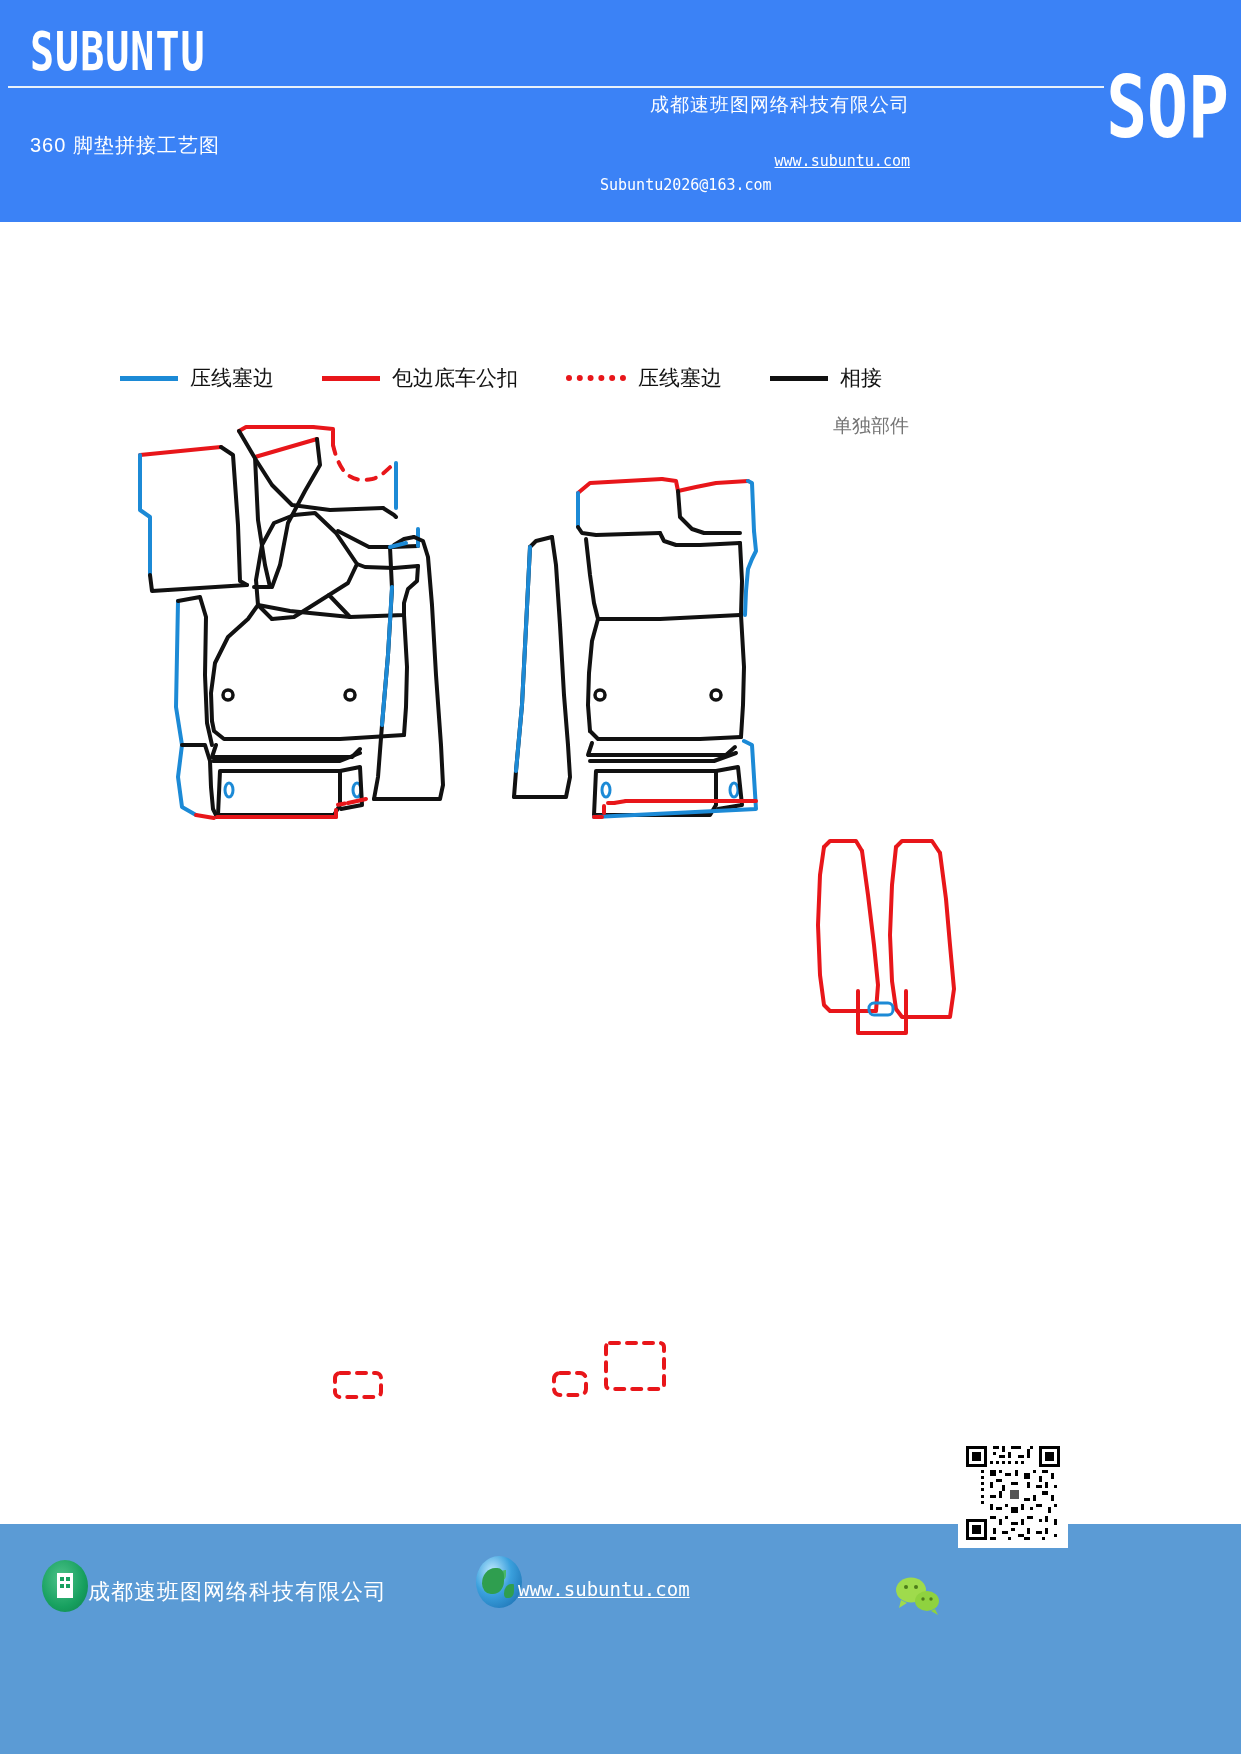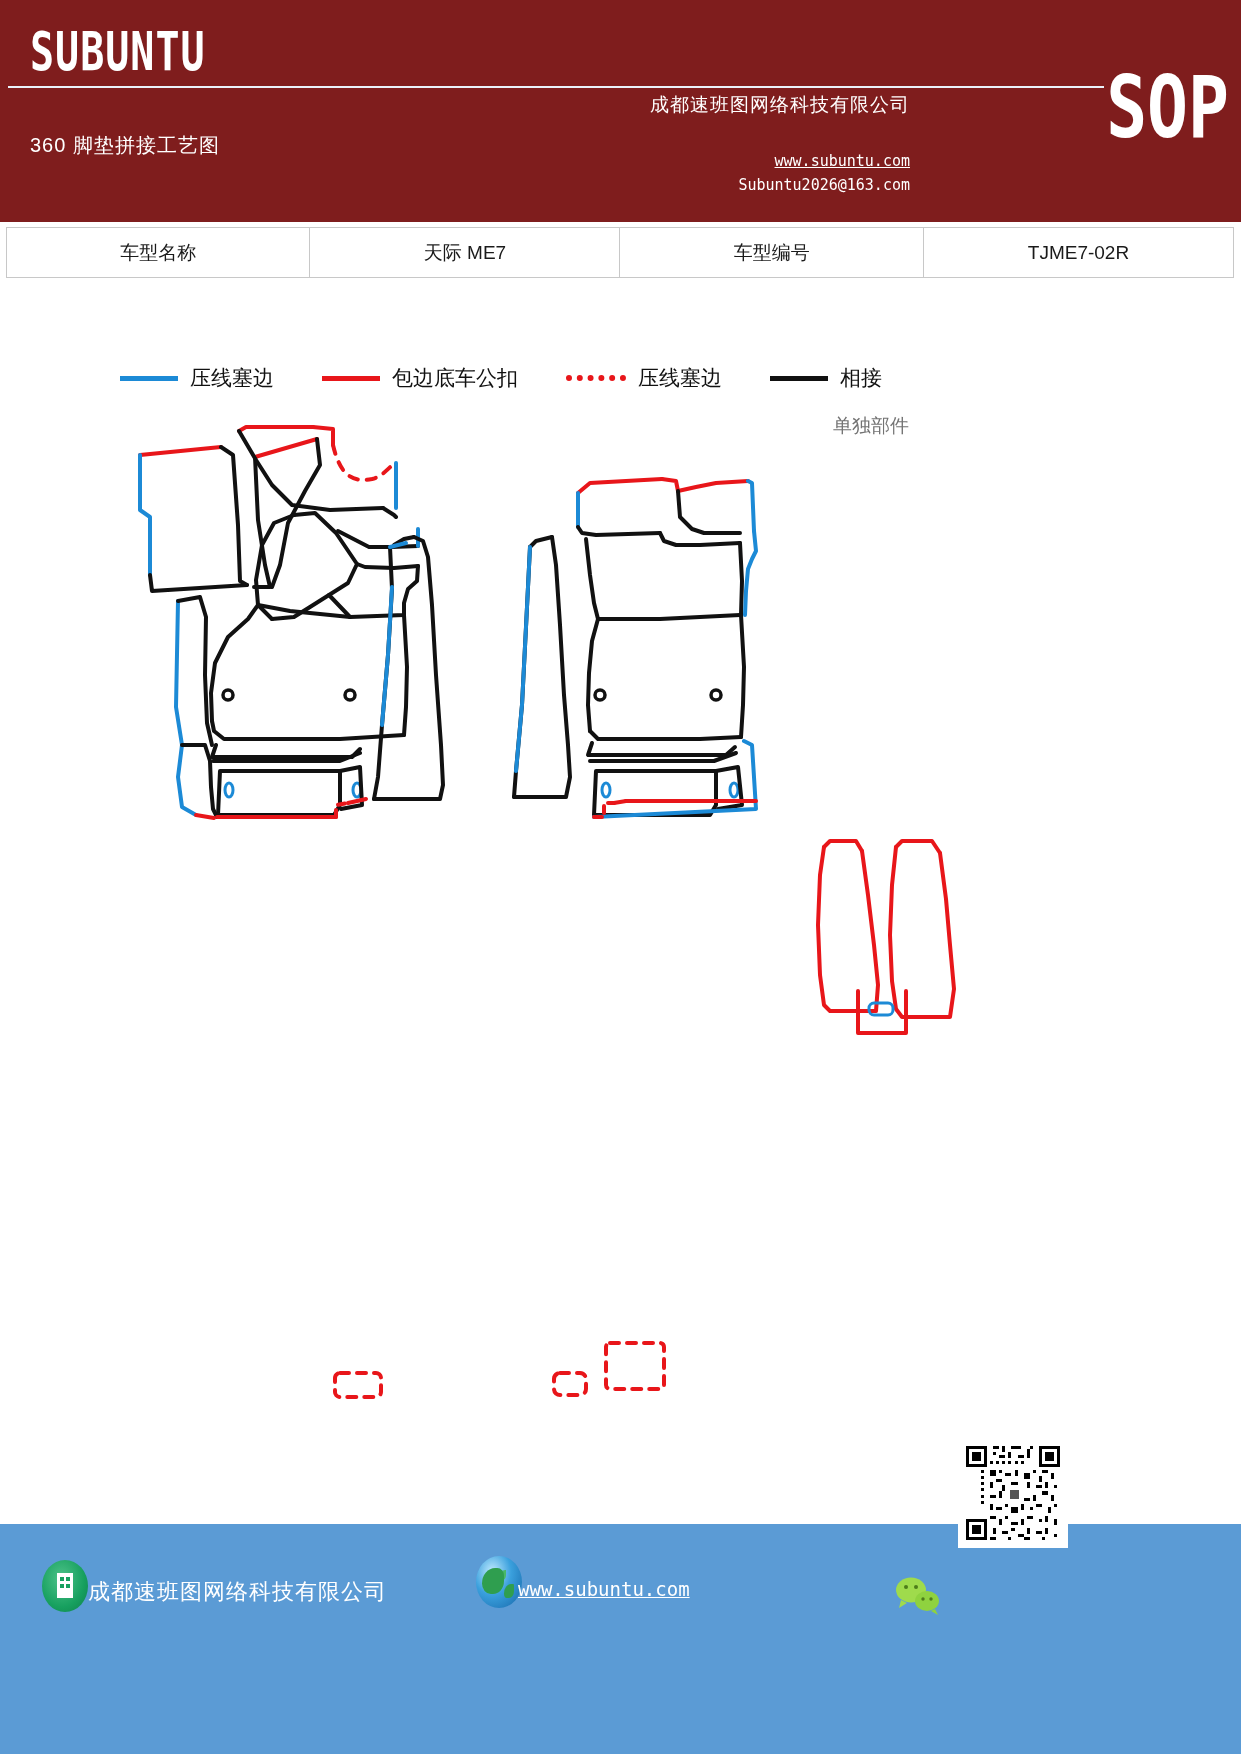--- a/index.html
+++ b/index.html
@@ -5,21 +5,21 @@
   html,body{margin:0;padding:0;}
   body{
     width:1241px;height:1754px;
     background:#ffffff;
     font-family:"Liberation Sans","DejaVu Sans",sans-serif;
     position:relative;overflow:hidden;
   }
   
   .header{
     position:absolute;left:0;top:0;width:1241px;height:222px;
-    background:#7f1d1d;
+    background:#3b82f6;
   }
   .brand{
     position:absolute;left:30px;top:20px;
     color:#ffffff;font-size:40px;font-weight:bold;
     letter-spacing:1px;font-family:"DejaVu Sans Mono",monospace;
     transform:scaleY(1.35);transform-origin:left top;
   }
   .hdr-rule{
     position:absolute;left:8px;top:86px;width:1096px;height:2px;
     background:#eaf2fa;
@@ -37,21 +37,21 @@
     color:#ffffff;font-size:68px;font-weight:bold;
     font-family:"DejaVu Sans Mono",monospace;
     transform:scaleY(1.25);transform-origin:right top;
   }
   .site{
     position:absolute;left:610px;top:152px;width:300px;text-align:right;
     color:#ffffff;font-size:15px;font-family:"DejaVu Sans Mono",monospace;
     text-decoration:underline;
   }
   .mail{
-    position:absolute;left:600px;top:176px;width:310px;text-align:right;
+    position:absolute;left:600px;top:176px;width:310px;text-align:left;
     color:#ffffff;font-size:15px;font-family:"DejaVu Sans Mono",monospace;
   }
   
   .info-table{
     position:absolute;left:6px;top:227px;width:1228px;
     border-collapse:collapse;table-layout:fixed;
   }
   .info-table td{
     border:1px solid #c8c8c8;
     height:47px;text-align:center;vertical-align:middle;
@@ -135,26 +135,20 @@
   <div class="hdr-rule"></div>
   <div class="company">成都速班图网络科技有限公司</div>
   <div class="sop">SOP</div>
   <div class="doc-title">360 脚垫拼接工艺图</div>
   <div class="site">www.subuntu.com</div>
   <div class="mail">Subuntu2026@163.com</div>
 </div>
 
 <table class="info-table">
   <tbody>
-      <tr>
-    <td class="lbl">车型名称</td>
-    <td class="val">天际 ME7</td>
-    <td class="lbl">车型编号</td>
-    <td class="val mono">TJME7-02R</td>
-  </tr>
 </tbody>
   </table>
 
 <div class="legend">
   <div class="leg-item">
     <span class="leg-swatch leg-line-blue"></span>
     <span class="leg-label">压线塞边</span>
   </div>
   <div class="leg-item">
     <span class="leg-swatch leg-line-red"></span>

